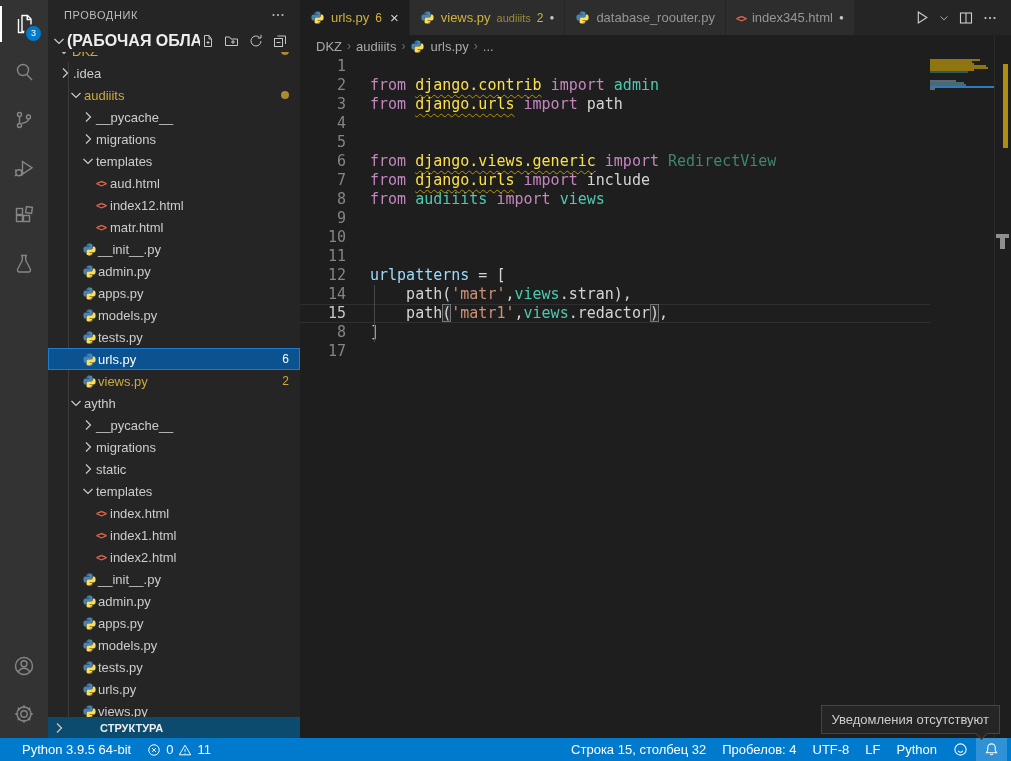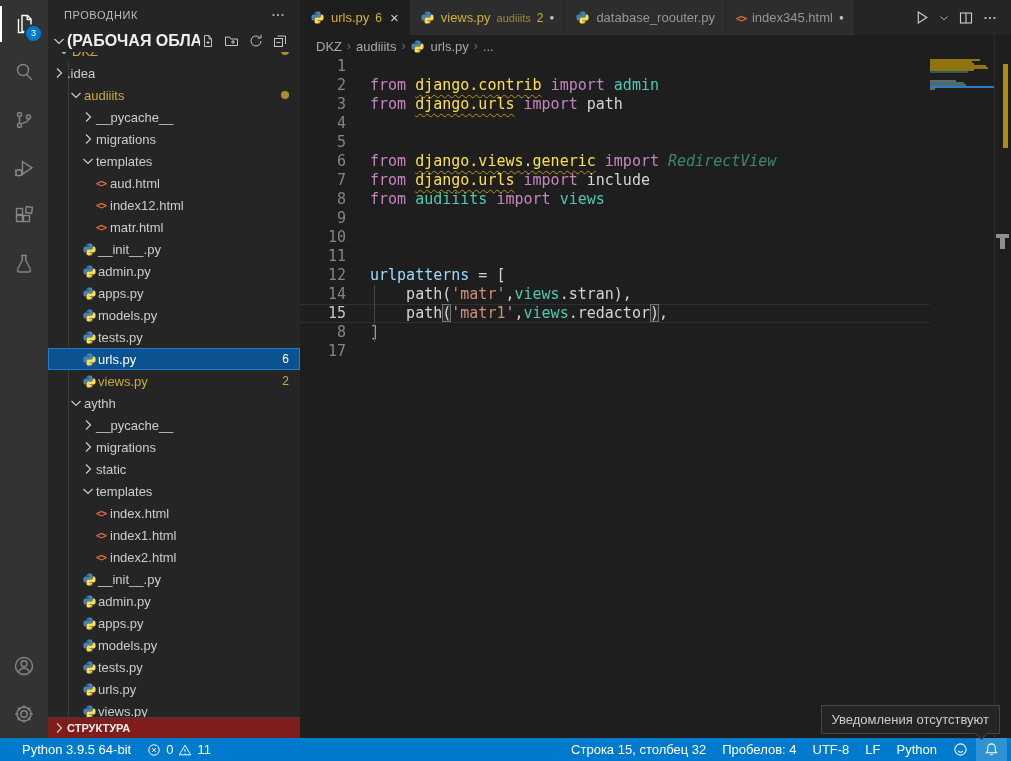--- a/index.html
+++ b/index.html
@@ -31,21 +31,21 @@
   .trow .tw{width:16px;flex:none;display:flex;justify-content:center;}
   .trow .ficon{width:18px;flex:none;display:flex;justify-content:center;align-items:center;}
   .trow.gold{color:#ccaa3d;}
   .trow.selected{background:#0a5290;box-shadow:inset 0 0 0 1px #1f7ccd;color:#ffffff;}
   .fdot{width:8px;height:8px;border-radius:50%;background:#ab8b2d;margin-left:auto;margin-right:11px;flex:none;}
   .nbadge{margin-left:auto;margin-right:11px;font-size:12px;}
   .trow.selected .nbadge{color:#ffffff;}
   .trow.gold .nbadge{color:#ccaa3d;}
   .html-glyph{color:#e8694a;font-family:"DejaVu Sans Mono",monospace;font-size:10px;font-weight:bold;letter-spacing:-1px;}
   .outline-row{position:absolute;left:0;right:0;bottom:0;height:20px;border-top:1px solid #3c3c3c;display:flex;align-items:center;
-               font-size:11px;font-weight:bold;color:#eeeeee;padding-left:3px;cursor:pointer;background:#7f1d1d;}
+               font-size:11px;font-weight:bold;color:#eeeeee;padding-left:3px;cursor:pointer;background:#0c4a6e;gap:33px;}
 
   
   .editor{position:absolute;left:300px;top:0;right:0;bottom:23px;background:#1e1e1e;}
   .tabbar{height:35px;background:#252526;display:flex;align-items:stretch;}
   .tab{display:flex;align-items:center;gap:6px;padding:0 10px;background:#2d2d2d;border-right:1px solid #252526;font-size:13px;cursor:pointer;}
   .tab.active{background:#1e1e1e;}
   .tab .tlbl{color:#969696;}
   .tab .tlbl.gold{color:#d0b13e;}
   .tab .tdesc{font-size:11px;color:#9b8a3f;}
   .tab .tbadge{color:#d0b13e;font-size:12px;}
@@ -61,21 +61,21 @@
 
   .codearea{position:absolute;top:57px;left:0;right:0;bottom:0;font-family:"DejaVu Sans Mono",monospace;font-size:15px;line-height:19px;cursor:text;}
   .line{display:flex;height:19px;width:calc(100% - 81px);}
   .ln{width:46px;flex:none;text-align:right;color:#858585;}
   .lc{white-space:pre;padding-left:24px;color:#d4d4d4;}
   .line.cur{box-shadow:inset 0 1px 0 rgba(255,255,255,.08),inset 0 -1px 0 rgba(255,255,255,.08);}
   .line.cur .ln{color:#c6c6c6;}
   .tk-kw{color:#c586c0;}
   .tk-mod{color:#4ec9b0;}
   .tk-modu{color:#fde047;text-decoration:underline wavy #b89500 1px;text-underline-offset:4px;}
-  .tk-dim{color:#3e8672;font-style:italic;}
+  .tk-dim{color:#3e8672;}
   .tk-pl{color:#d4d4d4;}
   .tk-str{color:#ce9178;}
   .tk-var{color:#9cdcfe;}
   .tk-bm{color:#d4d4d4;outline:1px solid #747474;outline-offset:-1px;background:rgba(120,120,120,.15);}
   .code-guide{position:absolute;left:74px;top:228px;height:57px;width:1px;background:#474747;}
 
   .minimap{position:absolute;top:57px;left:630px;width:64px;height:130px;cursor:pointer;}
   .mm{position:absolute;height:2px;}
   .ruler-warn{position:absolute;left:703px;top:64px;width:5px;height:84px;background:#b08c10;}
   .ruler-sep{position:absolute;left:694px;top:35px;bottom:0;width:1px;background:#2b2b2b;}
@@ -227,21 +227,21 @@
     <div class="tree-guide"></div>
   <div class="trow gold" style="padding-left: 8px; margin-top: -12px;">
         <span class="tw">
           <svg width="16" height="16" viewBox="0 0 16 16">
             <path d="M3.5 6l4.5 4.5L12.5 6" fill="none" stroke="#cccccc" stroke-width="1.2"></path>
           </svg>
         </span>
         <span>DKZ</span>
         <span class="fdot"></span>
       </div>
-      <div class="trow" style="padding-left: 3px;">
+      <div class="trow" style="padding-left: 9px;">
         <span class="tw">
           <svg width="16" height="16" viewBox="0 0 16 16">
             <path d="M6 3.5L10.5 8 6 12.5" fill="none" stroke="#cccccc" stroke-width="1.2"></path>
           </svg>
         </span>
         <span>.idea</span>
       </div>
       <div class="trow gold" style="padding-left: 20px;">
         <span class="tw">
           <svg width="16" height="16" viewBox="0 0 16 16">

